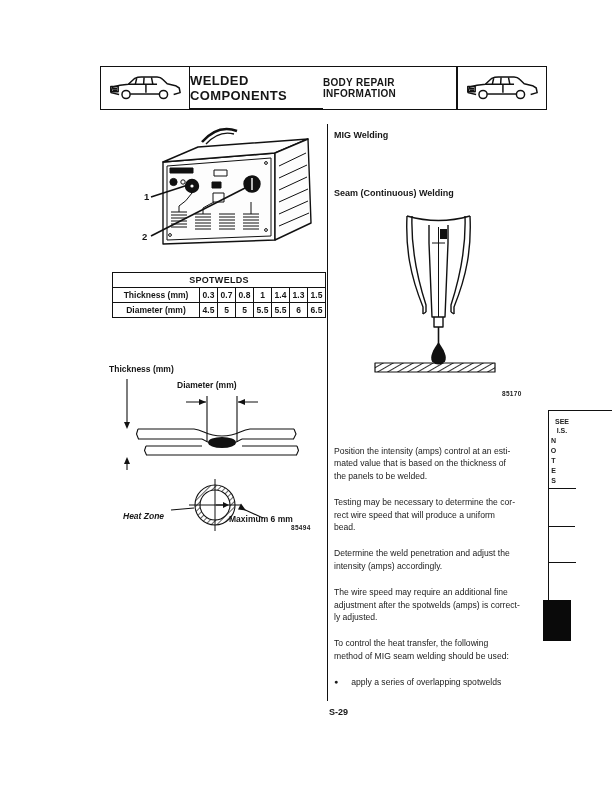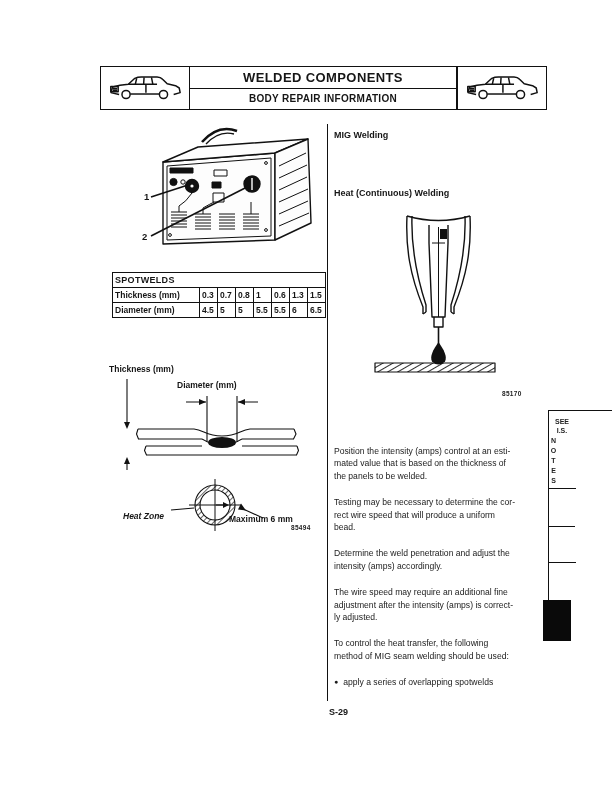--- a/index.html
+++ b/index.html
@@ -5,46 +5,46 @@
   html,body{margin:0;padding:0;background:#fff;}
   .page{position:relative;width:612px;height:792px;background:#ffffff;overflow:hidden;
         font-family:"Liberation Sans",sans-serif;color:#161616;}
   .abs{position:absolute;}
 
   
   .hdr{left:100px;top:66px;width:445px;height:42px;border:1.6px solid #111;display:flex;}
   .hdr-cell{border-right:1.4px solid #111;display:flex;align-items:center;justify-content:center;}
   .hdr-car{width:88px;flex:none;}
   .hdr-car.last{border-right:none;border-left:1.4px solid #111;}
-  .hdr-center{flex:1;display:flex;flex-direction:column;border-right:1.4px solid #111;}
+  .hdr-center{flex:1;display:flex;flex-direction:row;border-right:1.4px solid #111;}
   .hdr-title{flex:1;display:flex;align-items:center;justify-content:center;
              font-weight:bold;font-size:13px;letter-spacing:.4px;border-bottom:1.3px solid #111;}
   .hdr-sub{flex:1;display:flex;align-items:center;justify-content:center;
            font-weight:bold;font-size:10px;letter-spacing:.3px;}
 
   
   .h-bold{font-weight:bold;font-size:9px;}
   .fig-num{font-weight:bold;font-size:6.5px;color:#222;letter-spacing:.3px;}
   .diagram-label{font-weight:bold;font-size:8.5px;white-space:nowrap;}
   .callout{font-weight:bold;font-size:9.5px;}
 
   
   table.spot{position:absolute;left:112px;top:272px;border-collapse:collapse;
              font-family:"Liberation Sans",sans-serif;border:1.6px solid #111;}
   table.spot th,table.spot td{border:1px solid #111;font-weight:bold;font-size:8.5px;
-             text-align:left;padding:1px 2px;height:12px;}
+             text-align:center;padding:1px 2px;height:12px;}
   table.spot th{font-size:9px;letter-spacing:.3px;}
   td.lbl{text-align:left;width:82px;padding-left:3px;}
   td.val{min-width:13px;}
 
   
   .body-copy{left:334px;top:433px;width:213px;}
   .body-copy p{margin:12px 0 14px 0;font-size:8.6px;line-height:12.4px;
                white-space:pre-line;color:#1b1b1b;}
-  .bullet-row{display:flex;gap:5px;font-size:8.6px;line-height:12.4px;color:#1b1b1b;}
+  .bullet-row{display:flex;gap:13px;font-size:8.6px;line-height:12.4px;color:#1b1b1b;}
   .bullet-dot{font-size:7px;line-height:12.4px;}
 
   
   .line{background:#111;}
   .sb-text{left:549px;top:417px;width:26px;text-align:center;font-weight:bold;
            font-size:7px;line-height:9px;color:#222;}
   .sb-vert{writing-mode:vertical-rl;text-orientation:upright;letter-spacing:3px;
            margin-top:2px;font-size:7px;}
   .black-tab{left:543px;top:600px;width:28px;height:41px;background:#0a0a0a;}
 
@@ -151,21 +151,21 @@
     <tbody>
         <tr>
       <th colspan="8">SPOTWELDS</th>
     </tr>
     <tr>
       <td class="lbl">Thickness (mm)</td>
       <td class="val">0.3</td>
       <td class="val">0.7</td>
       <td class="val">0.8</td>
       <td class="val">1</td>
-      <td class="val">0.6</td>
+      <td class="val">1.4</td>
       <td class="val">1.3</td>
       <td class="val">1.5</td>
     </tr>
     <tr>
       <td class="lbl">Diameter (mm)</td>
       <td class="val">4.5</td>
       <td class="val">5</td>
       <td class="val">5</td>
       <td class="val">5.5</td>
       <td class="val">5.5</td>
@@ -219,21 +219,21 @@
       <polygon points="141,145.5 138,151.5 146,152.5" fill="#111" stroke="none"></polygon>
     </g>
   </svg>
   <div class="abs diagram-label" style="left:109px;top:364px;">Thickness (mm)</div>
   <div class="abs diagram-label" style="left:177px;top:380px;">Diameter (mm)</div>
   <div class="abs diagram-label" style="left:123px;top:511px;font-style:italic;">Heat Zone</div>
   <div class="abs diagram-label" style="left:229px;top:514px;">Maximum 6 mm</div>
   <div class="abs fig-num" style="left:291px;top:524px;">85494</div>
 
   <div class="abs h-bold" style="left:334px;top:130px;">MIG Welding</div>
-  <div class="abs h-bold" style="left:334px;top:188px;">Heat (Continuous) Welding</div>
+  <div class="abs h-bold" style="left:334px;top:188px;">Seam (Continuous) Welding</div>
 
   <svg class="abs" style="left:362px;top:213px;" width="170" height="195" viewBox="0 0 170 195">
     <defs>
       <pattern id="hatchG" width="5" height="10" patternUnits="userSpaceOnUse" patternTransform="rotate(60)">
         <line x1="0" y1="0" x2="0" y2="10" stroke="#111" stroke-width="1.8"></line>
       </pattern>
     </defs>
     <g fill="none" stroke="#111" stroke-width="1.4" stroke-linejoin="round">
 
       <path d="M45,3 C43.5,35 48,62 61,94 L61,101"></path>
@@ -261,21 +261,21 @@
   <div class="abs body-copy">
     <p>Position the intensity (amps) control at an esti-
 mated value that is based on the thickness of
 the panels to be welded.</p>
     <p>Testing may be necessary to determine the cor-
 rect wire speed that will produce a uniform
 bead.</p>
     <p>Determine the weld penetration and adjust the
 intensity (amps) accordingly.</p>
     <p>The wire speed may require an additional fine
-adjustment after the intensity (amps) is correct-
+adjustment after the spotwelds (amps) is correct-
 ly adjusted.</p>
     <p>To control the heat transfer, the following
 method of MIG seam welding should be used:</p>
     <div class="bullet-row">
       <span class="bullet-dot">●</span>
       <span>apply a series of overlapping spotwelds</span>
     </div>
   </div>
 
   <div class="abs line" style="left:548px;top:410px;width:64px;height:1.4px;"></div>

